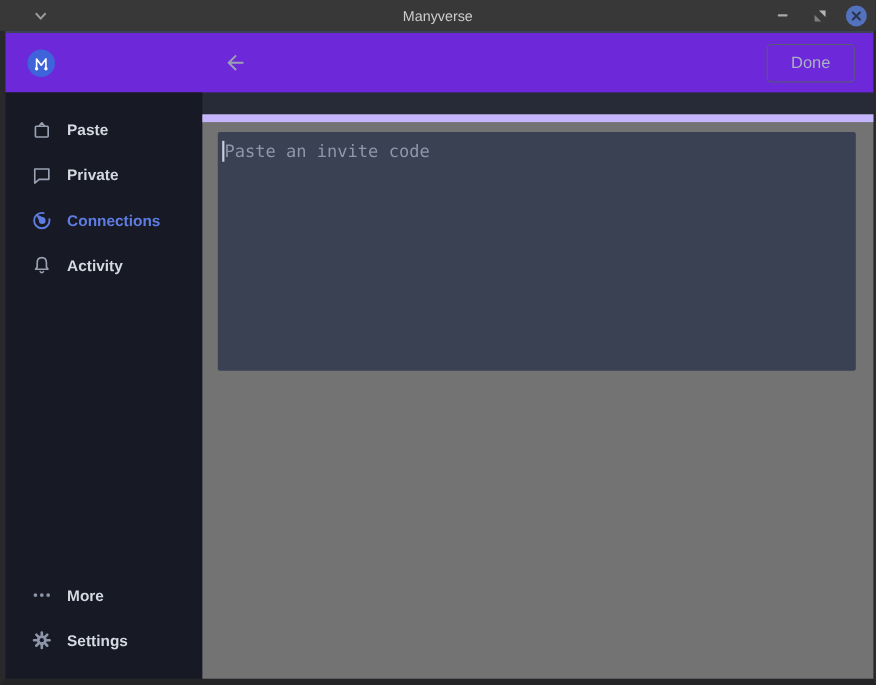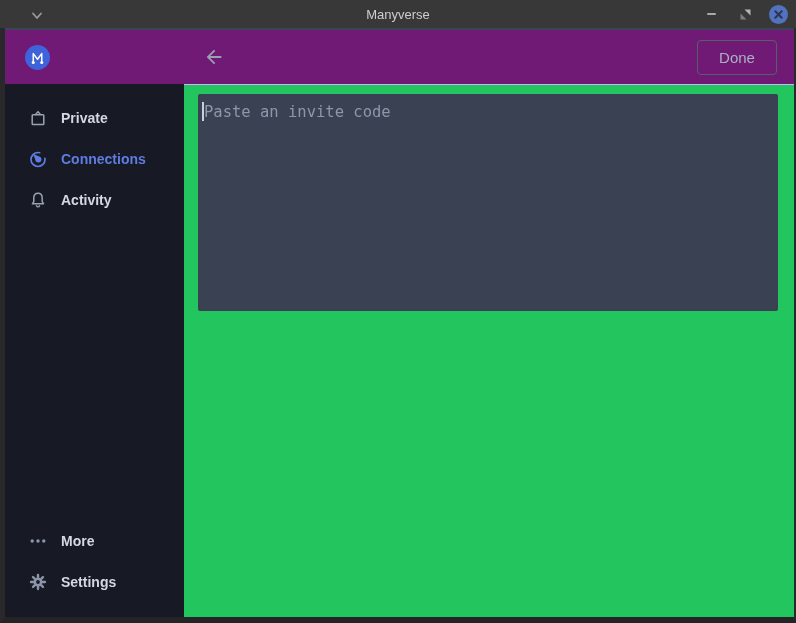--- a/index.html
+++ b/index.html
@@ -20,21 +20,21 @@
   .tb-min-glyph { width:9px; height:2px; background:#a9a9a9; border-radius:1px; }
   .tb-close { width:19px; height:19px; border-radius:50%; background:#5272bf;
               display:flex; align-items:center; justify-content:center; }
 
   
   .frame { flex:1; display:flex; flex-direction:column;
            border-left:5px solid #29292c; border-right:2px solid #29292c;
            border-bottom:6px solid #242427; background:#272b38; }
 
   
-  .appbar { height:56px; flex:0 0 56px; background:#701a75;
+  .appbar { height:56px; flex:0 0 56px; background:#6d28d9;
             border-top:2px solid #3d4356; display:flex; align-items:center; }
   .appbar-logo-zone { width:179px; flex:0 0 179px; display:flex; align-items:center;
                       padding-left:20px; }
   .logo-circle { width:25px; height:25px; border-radius:50%; background:#3e63da;
                  display:flex; align-items:center; justify-content:center; }
   .appbar-main { flex:1; display:flex; align-items:center; height:100%; }
   .back-btn { margin-left:17px; width:26px; height:26px; display:flex;
               align-items:center; justify-content:center; cursor:pointer; }
   .done-btn { margin-left:auto; margin-right:17px; width:80px; height:35px;
               background:transparent; border:1px solid #565d6d; border-radius:4px;
@@ -48,22 +48,22 @@
              flex-direction:column; justify-content:space-between;
              padding:13px 0 15px 0; }
   .side-group { display:flex; flex-direction:column; }
   .side-item { height:41px; display:flex; align-items:center; gap:13px;
                padding-left:23px; cursor:pointer; color:#d4d8e0;
                font-size:14px; font-weight:600; }
   .side-item .ico { width:20px; height:20px; flex:0 0 20px; display:flex;
                     align-items:center; justify-content:center; }
   .side-item.active { color:#5e7ce2; }
 
-  .main { flex:1; position:relative; background:#22c55e;
-          border-top:1px solid #c4b5fd; }
+  .main { flex:1; position:relative; background:#737373;
+          border-top:7px solid #c4b5fd;margin-top:20px; }
   .invite-box { position:absolute; left:14px; top:9px; width:580px; height:217px;
                 background:#3a4153; border:none; border-radius:2px; resize:none;
                 padding:8px 6px; font-family:"DejaVu Sans Mono", monospace;
                 font-size:15.5px; line-height:1.35; color:#d7dce6; outline:none; }
   .invite-box::placeholder { color:#8e97aa; opacity:1; }
   .caret { position:absolute; left:18px; top:17px; width:2px; height:19px;
            background:#c7cedd; pointer-events:none; }
 </style>
 </head>
 <body>
@@ -122,23 +122,31 @@
       <aside class="sidebar">
         <div class="side-group">
 
           <div class="side-item">
             <span class="ico">
               <svg width="20" height="20" viewBox="0 0 20 20">
                 <rect x="4.2" y="6.8" width="11.6" height="9.7" rx="0.8" fill="none" stroke="#9aa1b2" stroke-width="1.5"></rect>
                 <path d="M7.4 6.8 L10 3.6 L12.6 6.8" fill="none" stroke="#9aa1b2" stroke-width="1.5" stroke-linejoin="round"></path>
               </svg>
             </span>
+            <span>Paste</span>
+          </div>
+
+          <div class="side-item">
+            <span class="ico">
+              <svg width="20" height="20" viewBox="0 0 20 20">
+                <path d="M3.6 4.6 H16.4 V14 H7.6 L3.6 17.4 Z" fill="none" stroke="#9aa1b2" stroke-width="1.5" stroke-linejoin="round"></path>
+              </svg>
+            </span>
             <span>Private</span>
           </div>
-
 
           <div class="side-item active">
             <span class="ico">
               <svg width="20" height="20" viewBox="0 0 20 20">
                 <circle cx="10" cy="10.5" r="7" fill="none" stroke="#5e7ce2" stroke-width="1.7" stroke-dasharray="34.5 8" stroke-linecap="round"></circle>
                 <polygon points="4.6,4.6 12.4,8.2 8.4,12.4" fill="#5e7ce2"></polygon>
                 <circle cx="10.4" cy="10.6" r="3" fill="#5e7ce2"></circle>
               </svg>
             </span>
             <span>Connections</span>

